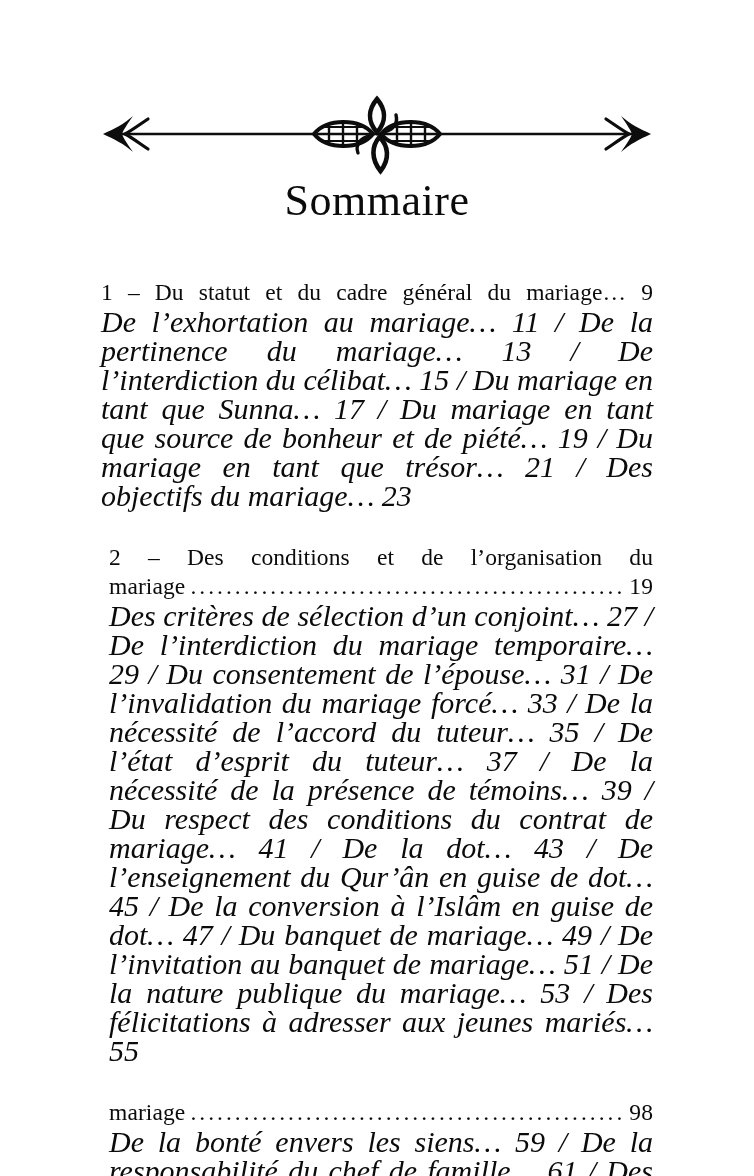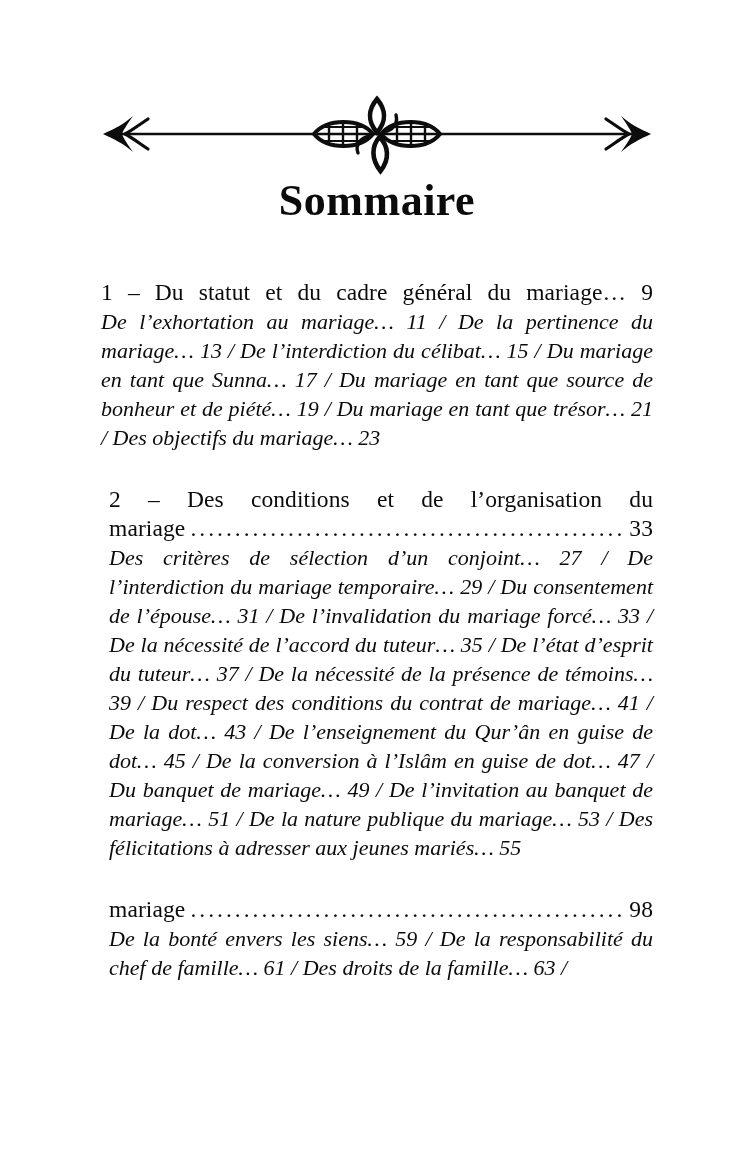--- a/index.html
+++ b/index.html
@@ -16,21 +16,21 @@
     width: 754px;
     height: 1176px;
     padding: 94px 101px 0 101px;
   }
   .divider { width: 100%; }
   .divider svg { display: block; width: 100%; height: 88px; }
   .page-title {
     margin: -6px 0 0 0;
     font-size: 44px;
     line-height: 50px;
-    font-weight: 700;
+    font-weight: 400;
     text-align: center;
     letter-spacing: 0.5px;
   }
   .toc { margin: 0; }
   .toc-section { margin-top: 52px; }
   .toc-section + .toc-section { margin-top: 33px; margin-left: 8px; }
   .toc-title {
     margin: 0;
     font-size: 23.5px;
     line-height: 29px;
@@ -52,21 +52,21 @@
     min-width: 0;
     overflow: hidden;
     white-space: nowrap;
     letter-spacing: 3px;
     margin: 0 7px 0 5px;
   }
   .leader-page { flex: none; }
   .toc-body {
     margin: 0;
     font-style: italic;
-    font-size: 22px;
+    font-size: 30px;
     line-height: 29px;
     text-align: justify;
     hyphens: none;
   }
   .orn { stroke: #0d0d0d; }
 </style>
 </head>
 <body>
 
 <div class="page">
@@ -119,21 +119,21 @@
       </h2>
       <p class="toc-body">De l’exhortation au mariage… 11 / De la pertinence du mariage… 13 / De l’interdiction du célibat… 15 / Du mariage en tant que Sunna… 17 / Du mariage en tant que source de bonheur et de piété… 19 / Du mariage en tant que trésor… 21 / Des objectifs du mariage… 23</p>
     </section>
 
     <section class="toc-section">
       <h2 class="toc-title">
         <span class="title-line1">2 – Des conditions et de l’organisation du</span>
         <span class="leader-row">
           <span class="leader-label">mariage</span>
           <span class="leader-dots">........................................................</span>
-          <span class="leader-page">33</span>
+          <span class="leader-page">19</span>
         </span>
       </h2>
       <p class="toc-body">Des critères de sélection d’un conjoint… 27 / De l’interdiction du mariage temporaire… 29 / Du consentement de l’épouse… 31 / De l’invalidation du mariage forcé… 33 / De la nécessité de l’accord du tuteur… 35 / De l’état d’esprit du tuteur… 37 / De la nécessité de la présence de témoins… 39 / Du respect des conditions du contrat de mariage… 41 / De la dot… 43 / De l’enseignement du Qur’ân en guise de dot… 45 / De la conversion à l’Islâm en guise de dot… 47 / Du banquet de mariage… 49 / De l’invitation au banquet de mariage… 51 / De la nature publique du mariage… 53 / Des félicitations à adresser aux jeunes mariés… 55</p>
     </section>
 
     <section class="toc-section">
       <h2 class="toc-title">
         <span class="leader-row">
           <span class="leader-label">mariage</span>
           <span class="leader-dots">........................................................</span>

